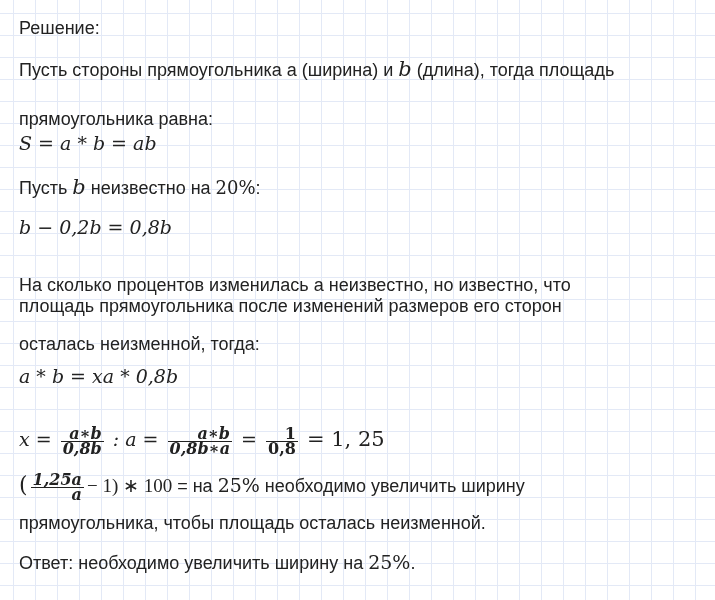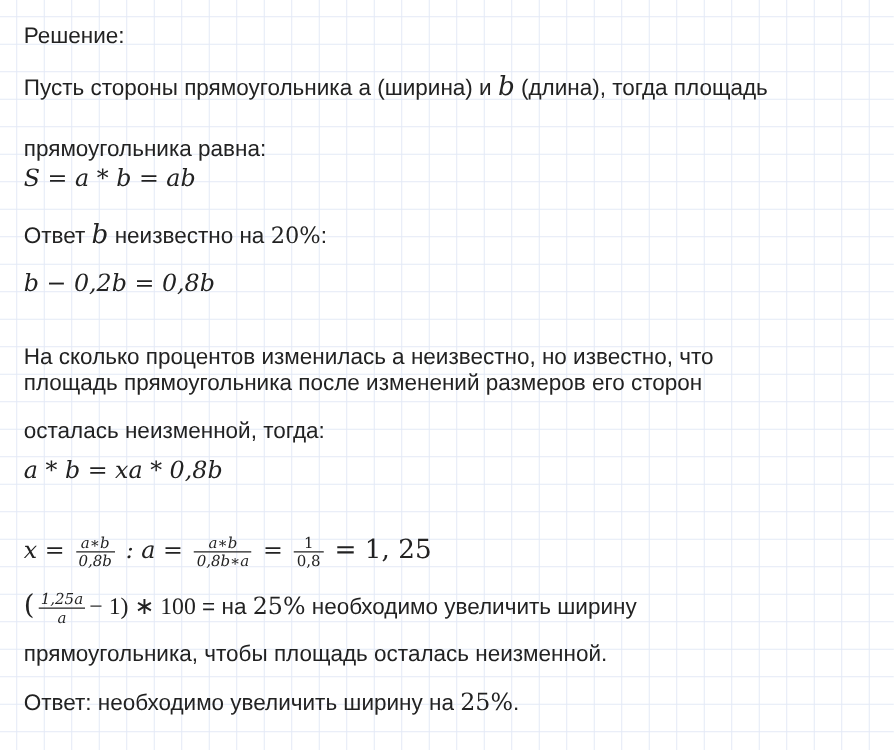--- a/index.html
+++ b/index.html
@@ -16,41 +16,42 @@
       position: relative;
     }
     .line {
       position: absolute; left: 19px;
       font-size: 18px; line-height: 22px; white-space: nowrap;
     }
     .m { font-family: "DejaVu Serif", "Liberation Serif", serif; font-style: italic; }
     .n { font-family: "DejaVu Serif", "Liberation Serif", serif; }
     .math { font-family: "DejaVu Serif", "Liberation Serif", serif; font-size: 19px; }
     .frac {
-      display: inline-block; vertical-align: middle; text-align: center;
-      font-family: "DejaVu Serif", "Liberation Serif", serif; font-size: 12px; line-height: 14px;
+      display: inline-block; vertical-align: middle; text-align: right;
+      font-family: "DejaVu Serif", "Liberation Serif", serif; font-size: 16px; line-height: 14px;
       margin: 0 3px;
+      font-weight: bold;
     }
     .frac .num { display: block; padding: 0 2px; border-bottom: 1px solid #222; }
     .frac .den { display: block; padding: 0 2px; }
   </style>
 </head>
 <body>
 
 <div class="line" style="top:17px;">Решение:</div>
 
 <div class="line" style="top:58px;">
   <span>Пусть стороны прямоугольника а (ширина) и </span><span class="m" style="font-size:21px;">b</span><span> (длина), тогда площадь</span>
 </div>
 <div class="line" style="top:108px;">прямоугольника равна:</div>
 
 <div class="line math m" style="top:132px;">S = a * b = ab</div>
 
 <div class="line" style="top:176px;">
-  <span>Ответ </span><span class="m" style="font-size:21px;">b</span><span> неизвестно на </span><span class="n">20%</span><span>:</span>
+  <span>Пусть </span><span class="m" style="font-size:21px;">b</span><span> неизвестно на </span><span class="n">20%</span><span>:</span>
 </div>
 
 <div class="line math m" style="top:216px;">b − 0,2b = 0,8b</div>
 
 <div class="line" style="top:258px;margin-top:16px;">На сколько процентов изменилась а неизвестно, но известно, что</div>
 <div class="line" style="top:295px;">площадь прямоугольника после изменений размеров его сторон</div>
 <div class="line" style="top:333px;">осталась неизменной, тогда:</div>
 
 <div class="line math m" style="top:365px;">a * b = xa * 0,8b</div>
 

